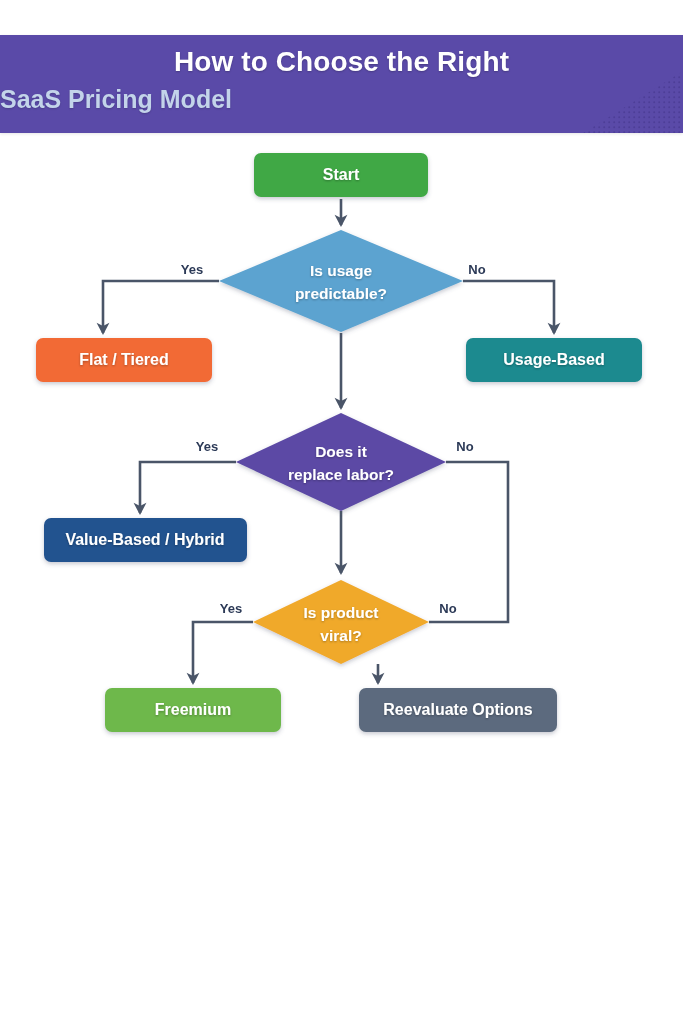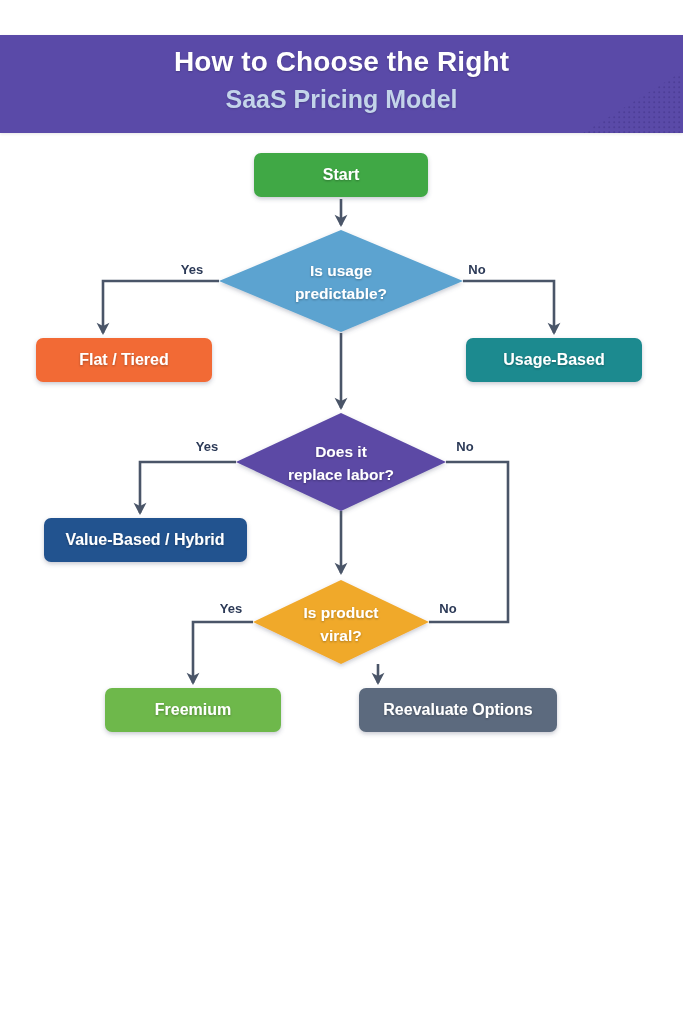--- a/index.html
+++ b/index.html
@@ -49,21 +49,21 @@
     font-size: 28px;
     font-weight: bold;
     letter-spacing: 0.1px;
     text-shadow: 0 1px 2px rgba(0,0,0,0.22);
   }
   .header-subtitle {
     position: absolute;
     left: 0;
     top: 50px;
     width: 683px;
-    text-align: center;
+    text-align: left;
     color: #c3d4ea;
     font-size: 25px;
     font-weight: bold;
     text-shadow: 0 1px 2px rgba(0,0,0,0.18);
   }
   
   #flow {
     position: absolute;
     left: 0;
     top: 133px;

